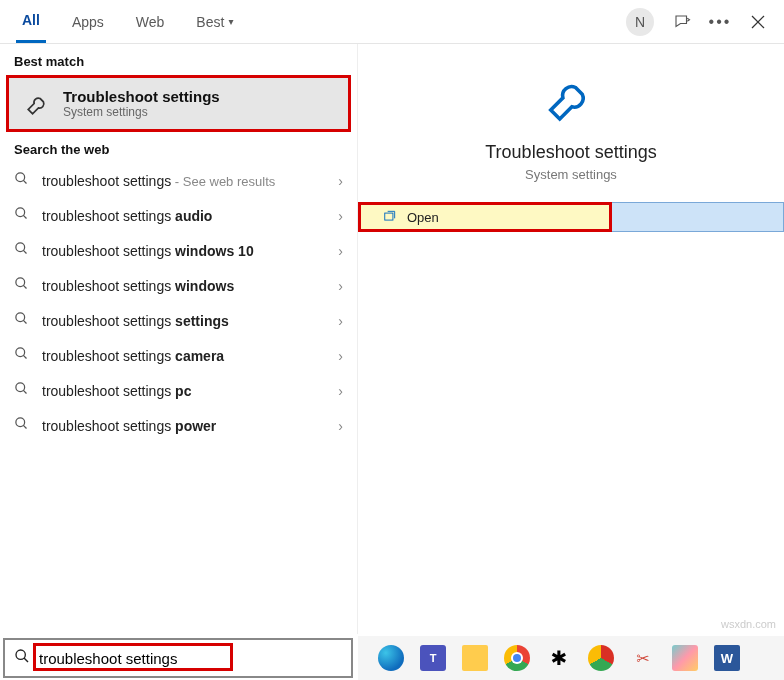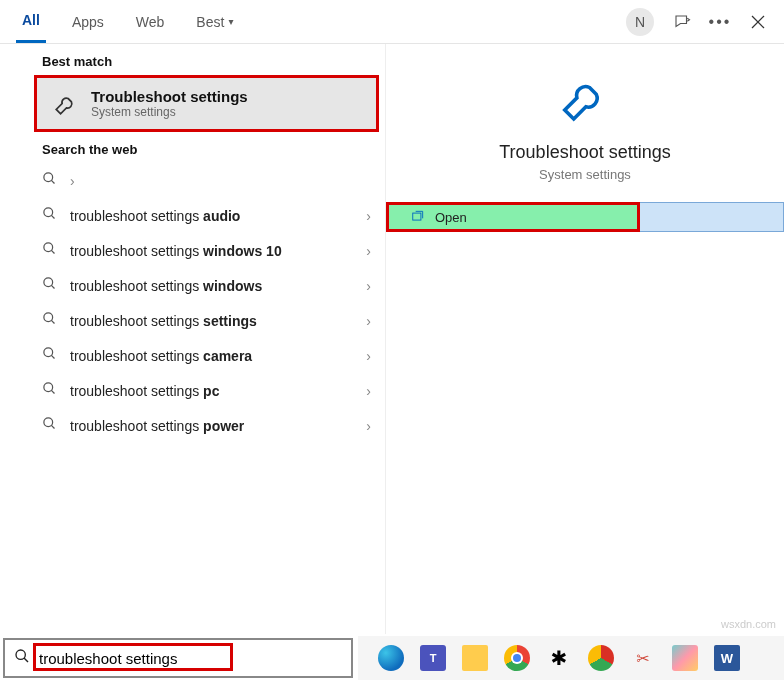--- a/index.html
+++ b/index.html
@@ -9,21 +9,21 @@
   .tabs { display: flex; align-items: center; height: 44px; padding: 0 16px; border-bottom: 1px solid #e5e5e5; }
   .tab { font-size: 14px; color: #5a5a5a; padding: 7px 6px; height: 42px; display: flex; align-items: center; margin-right: 20px; cursor: pointer; }
   .tab.active { color: #0a4a9e; font-weight: 600; border-bottom: 3px solid #0067c0; }
   .tab .chev { margin-left: 4px; font-size: 10px; }
   .top-right { margin-left: auto; display: flex; align-items: center; gap: 18px; }
   .avatar { width: 28px; height: 28px; border-radius: 50%; background: #e8e8e8; display: flex; align-items: center; justify-content: center; font-size: 14px; color: #555; }
   .top-icon { width: 20px; height: 20px; display: flex; align-items: center; justify-content: center; color: #333; cursor: pointer; }
   .dots { letter-spacing: 2px; color: #555; }
 
   
-  .main { display: flex; height: 590px; padding-left: 28px; }
+  .main { display: flex; height: 590px; }
   .left { width: 358px; background: #fff; border-right: 1px solid #eee; }
   .right { flex: 1; background: #fff; }
 
   .section-label { font-size: 13px; font-weight: 600; color: #111; padding: 10px 14px 6px; }
 
   .best-match { display: flex; align-items: center; background: #e6e6e6; padding: 10px 14px; margin: 0 6px; border: 3px solid #d60000; }
   .best-match .icon { width: 30px; height: 30px; margin-right: 10px; display:flex; align-items:center; justify-content:center;}
   .best-match .title { font-size: 15px; font-weight: 600; color: #111; }
   .best-match .sub { font-size: 12px; color: #666; }
 
@@ -32,21 +32,21 @@
   .sug .text { flex: 1; font-size: 14px; color: #222; }
   .sug .text .bold { font-weight: 700; }
   .sug .text .hint { color: #888; font-size: 13px; }
   .sug .chevr { color: #888; font-size: 14px; }
 
   
   .preview-head { text-align: center; padding: 30px 10px 20px; }
   .preview-head svg { margin: 0 auto 14px; display: block; }
   .preview-title { font-size: 18px; color: #222; margin-bottom: 4px; }
   .preview-sub { font-size: 13px; color: #777; }
-  .action-btn { display: flex; align-items: center; width: 254px; height: 30px; background: #86efac; font-size: 13px; color: #222; cursor: pointer; border: 3px solid #d60000; padding-left: 22px; }
+  .action-btn { display: flex; align-items: center; width: 254px; height: 30px; background: #fef9c3; font-size: 13px; color: #222; cursor: pointer; border: 3px solid #d60000; padding-left: 22px; }
   .action-row-outer { background: #cde3f8; display:flex; }
   .action-rest { flex:1; background:#cde3f8; border-top:1px solid #7aa8d8; border-bottom:1px solid #7aa8d8; border-right:1px solid #7aa8d8;}
   .action-btn .aicon { margin-right: 10px; }
 
   
   .searchbar-wrap { position: absolute; left: 3px; bottom: 2px; width: 350px; }
   .searchbar { display: flex; align-items: center; border: 2px solid #888; background: #fff; height: 40px; }
   .searchbar .sicon { width: 34px; text-align: center; color: #333; }
   .searchbar input { border: none; outline: none; font-size: 15px; flex: 1; background: transparent; }
   .search-highlight { position: absolute; left: 30px; top: 5px; height: 28px; width: 200px; border: 3px solid #d60000; pointer-events: none; }
@@ -103,20 +103,21 @@
 
     <div class="section-label">Search the web</div>
 
     <div class="sug">
       <span class="sicon">
         <svg width="15" height="15" viewBox="0 0 24 24" fill="none" stroke="#555" stroke-width="2">
             <circle cx="10" cy="10" r="7"></circle>
             <line x1="20" y1="20" x2="15" y2="15"></line>
           </svg>
       </span>
+      <span class="text"><span>troubleshoot settings</span><span class="bold"></span><span class="hint"> - See web results</span></span>
       <span class="chevr">›</span>
     </div>
     <div class="sug">
       <span class="sicon"><svg width="15" height="15" viewBox="0 0 24 24" fill="none" stroke="#555" stroke-width="2">
             <circle cx="10" cy="10" r="7"></circle>
             <line x1="20" y1="20" x2="15" y2="15"></line>
           </svg></span>
       <span class="text"><span>troubleshoot settings </span><span class="bold">audio</span></span>
       <span class="chevr">›</span>
     </div>

